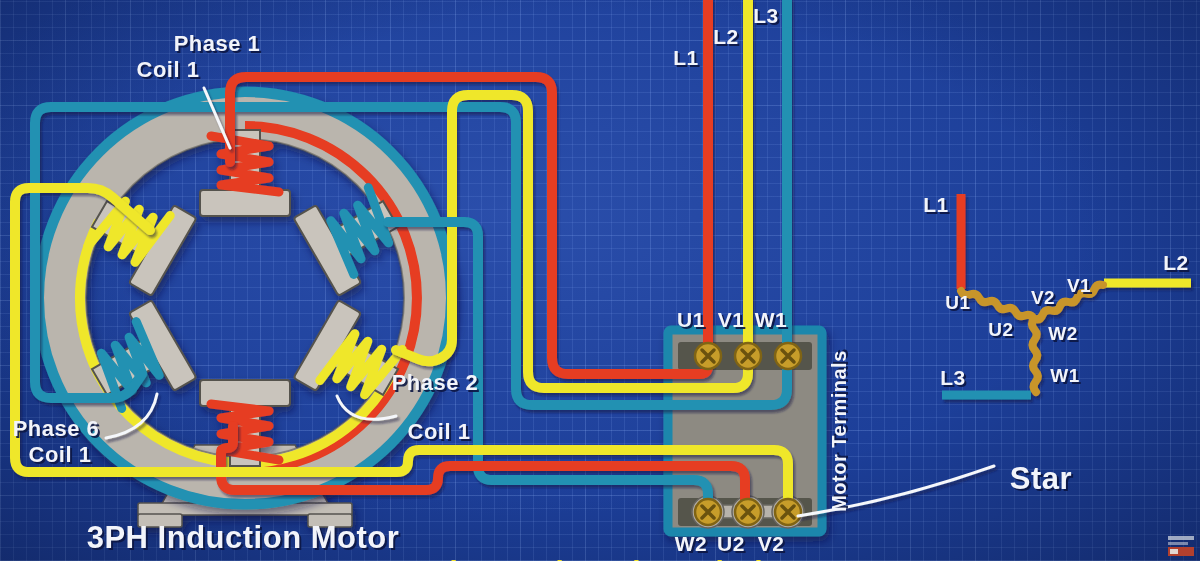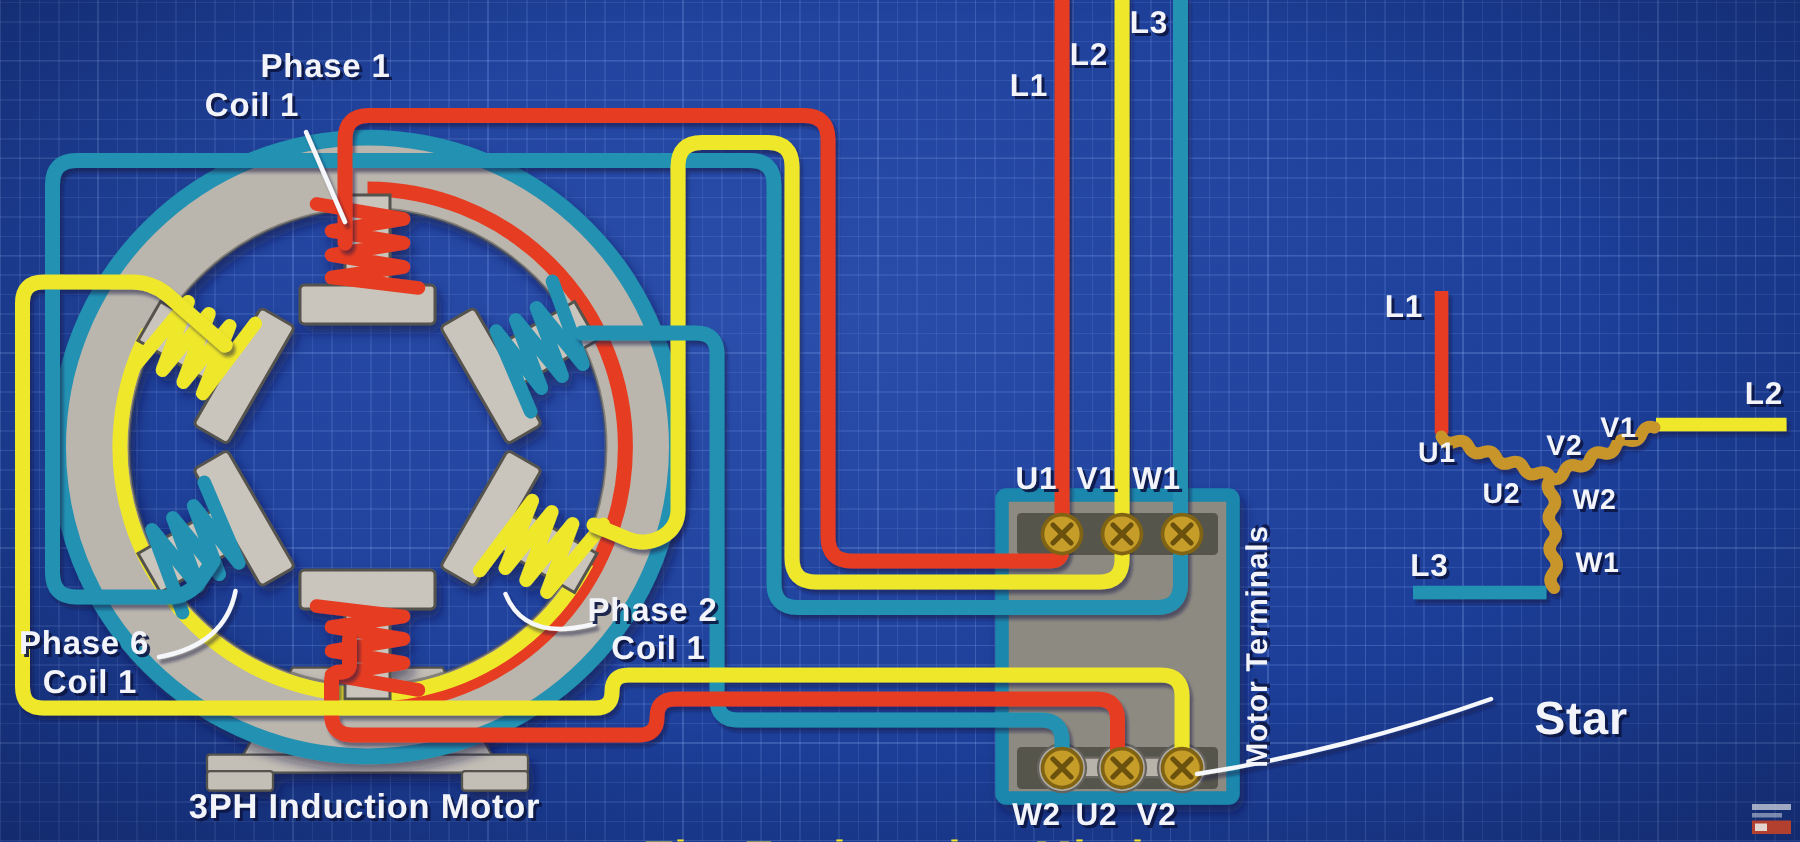--- a/index.html
+++ b/index.html
@@ -145,37 +145,37 @@
         <rect x="1168" y="547" width="26" height="9" fill="#b3402e"></rect>
         <rect x="1170" y="549" width="8" height="5" fill="rgba(232,230,226,0.9)"></rect>
       </g>
     </svg>
   <div id="labels">
       <div class="lbl" style="left: 686px; top: 58px; font-size: 21px;">L1</div>
       <div class="lbl" style="left: 726px; top: 37px; font-size: 21px;">L2</div>
       <div class="lbl" style="left: 766px; top: 16px; font-size: 21px;">L3</div>
       <div class="lbl" style="left: 169px; top: 44px; font-size: 22px; margin-left: 48px;">Phase 1</div>
       <div class="lbl" style="left: 168px; top: 70px; font-size: 22px;">Coil 1</div>
-      <div class="lbl" style="left: 435px; top: 407px; font-size: 22px;">Phase 2</div>
+      <div class="lbl" style="left: 435px; top: 383px; font-size: 22px;">Phase 2</div>
       <div class="lbl" style="left: 439px; top: 432px; font-size: 22px;">Coil 1</div>
       <div class="lbl" style="left: 56px; top: 429px; font-size: 22px;">Phase 6</div>
       <div class="lbl" style="left: 60px; top: 455px; font-size: 22px;">Coil 1</div>
-      <div class="lbl" style="left: 243px; top: 538px; font-size: 23px;">3PH Induction Motor</div>
+      <div class="lbl" style="left: 243px; top: 538px; font-size: 31px;">3PH Induction Motor</div>
       <div class="lbl" style="left: 691px; top: 320px; font-size: 21px;">U1</div>
       <div class="lbl" style="left: 731px; top: 320px; font-size: 21px;">V1</div>
       <div class="lbl" style="left: 771px; top: 320px; font-size: 21px;">W1</div>
       <div class="lbl" style="left: 691px; top: 544px; font-size: 21px;">W2</div>
       <div class="lbl" style="left: 731px; top: 544px; font-size: 21px;">U2</div>
       <div class="lbl" style="left: 771px; top: 544px; font-size: 21px;">V2</div>
       <div class="lbl vertical" style="left: 839px; top: 431px; font-size: 20px;">Motor Terminals</div>
       <div class="lbl" style="left: 936px; top: 205px; font-size: 21px;">L1</div>
       <div class="lbl" style="left: 958px; top: 303px; font-size: 19px;">U1</div>
       <div class="lbl" style="left: 1001px; top: 330px; font-size: 19px;">U2</div>
       <div class="lbl" style="left: 1043px; top: 298px; font-size: 19px;">V2</div>
       <div class="lbl" style="left: 1079px; top: 286px; font-size: 19px;">V1</div>
       <div class="lbl" style="left: 1176px; top: 263px; font-size: 21px;">L2</div>
       <div class="lbl" style="left: 1063px; top: 334px; font-size: 19px;">W2</div>
       <div class="lbl" style="left: 1065px; top: 376px; font-size: 19px;">W1</div>
       <div class="lbl" style="left: 953px; top: 378px; font-size: 21px;">L3</div>
-      <div class="lbl" style="left: 1041px; top: 479px; font-size: 31px; margin-left: 13px;">Star</div>
+      <div class="lbl" style="left: 1041px; top: 479px; font-size: 31px;">Star</div>
       <div class="lbl banner" style="left: 620px; top: 572px; font-size: 30px;">The Engineering Mindset</div>
     </div>
 </div>
 
 </body></html>

